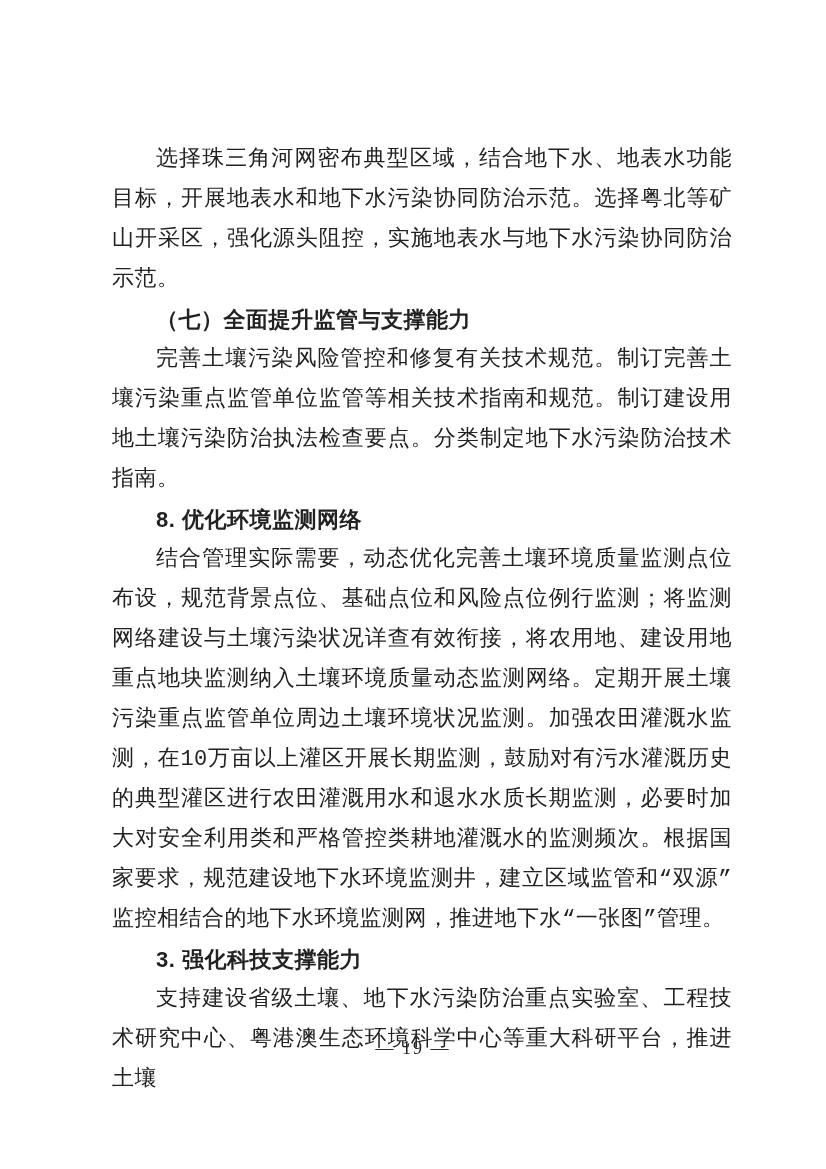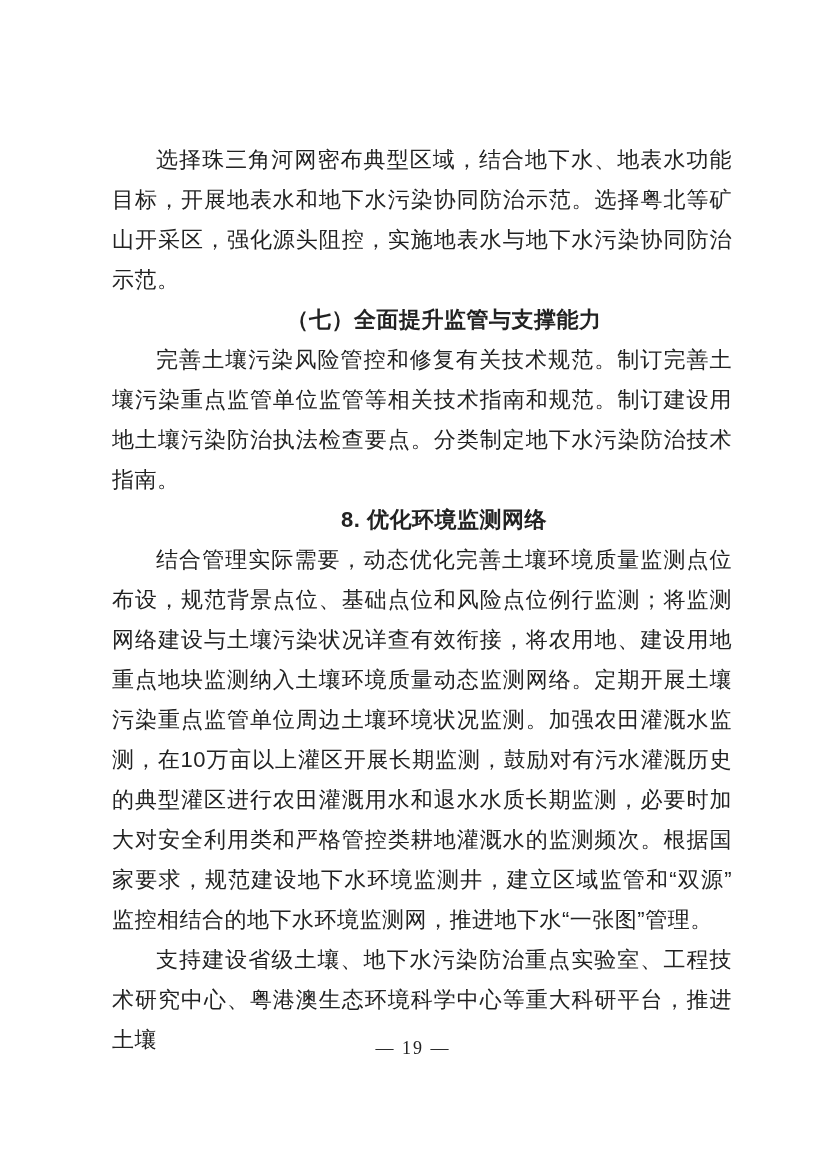--- a/index.html
+++ b/index.html
@@ -25,27 +25,27 @@
   }
   .content p {
     margin: 0;
     font-size: 22px;
     line-height: 40px;
     letter-spacing: 0.5px;
   }
   .body-para {
     text-align: justify;
     text-indent: 2em;
-    font-family: Liberation Sans, sans-serif;
+    font-family: Liberation Mono, monospace;
   }
   .heading-para {
     text-indent: 2em;
     font-weight: bold;
     font-family: "Liberation Sans", "DejaVu Sans", sans-serif;
-    text-align: center;
+    text-align: left;
   }
   .footer {
     position: absolute;
     left: 0;
     width: 826px;
     top: 1038px;
     text-align: center;
     font-size: 18px;
     color: #222222;
     letter-spacing: 2px;
@@ -55,16 +55,17 @@
 </head>
 <body>
 
 <div class="page">
   <div class="content">
     <p class="body-para">选择珠三角河网密布典型区域，结合地下水、地表水功能目标，开展地表水和地下水污染协同防治示范。选择粤北等矿山开采区，强化源头阻控，实施地表水与地下水污染协同防治示范。</p>
     <p class="heading-para">（七）全面提升监管与支撑能力</p>
     <p class="body-para">完善土壤污染风险管控和修复有关技术规范。制订完善土壤污染重点监管单位监管等相关技术指南和规范。制订建设用地土壤污染防治执法检查要点。分类制定地下水污染防治技术指南。</p>
     <p class="heading-para">8. 优化环境监测网络</p>
     <p class="body-para">结合管理实际需要，动态优化完善土壤环境质量监测点位布设，规范背景点位、基础点位和风险点位例行监测；将监测网络建设与土壤污染状况详查有效衔接，将农用地、建设用地重点地块监测纳入土壤环境质量动态监测网络。定期开展土壤污染重点监管单位周边土壤环境状况监测。加强农田灌溉水监测，在10万亩以上灌区开展长期监测，鼓励对有污水灌溉历史的典型灌区进行农田灌溉用水和退水水质长期监测，必要时加大对安全利用类和严格管控类耕地灌溉水的监测频次。根据国家要求，规范建设地下水环境监测井，建立区域监管和“双源”监控相结合的地下水环境监测网，推进地下水“一张图”管理。</p>
+    <p class="heading-para">3. 强化科技支撑能力</p>
     <p class="body-para">支持建设省级土壤、地下水污染防治重点实验室、工程技术研究中心、粤港澳生态环境科学中心等重大科研平台，推进土壤</p>
   </div>
   <div class="footer">— 19 —</div>
 </div>
 
 </body></html>

